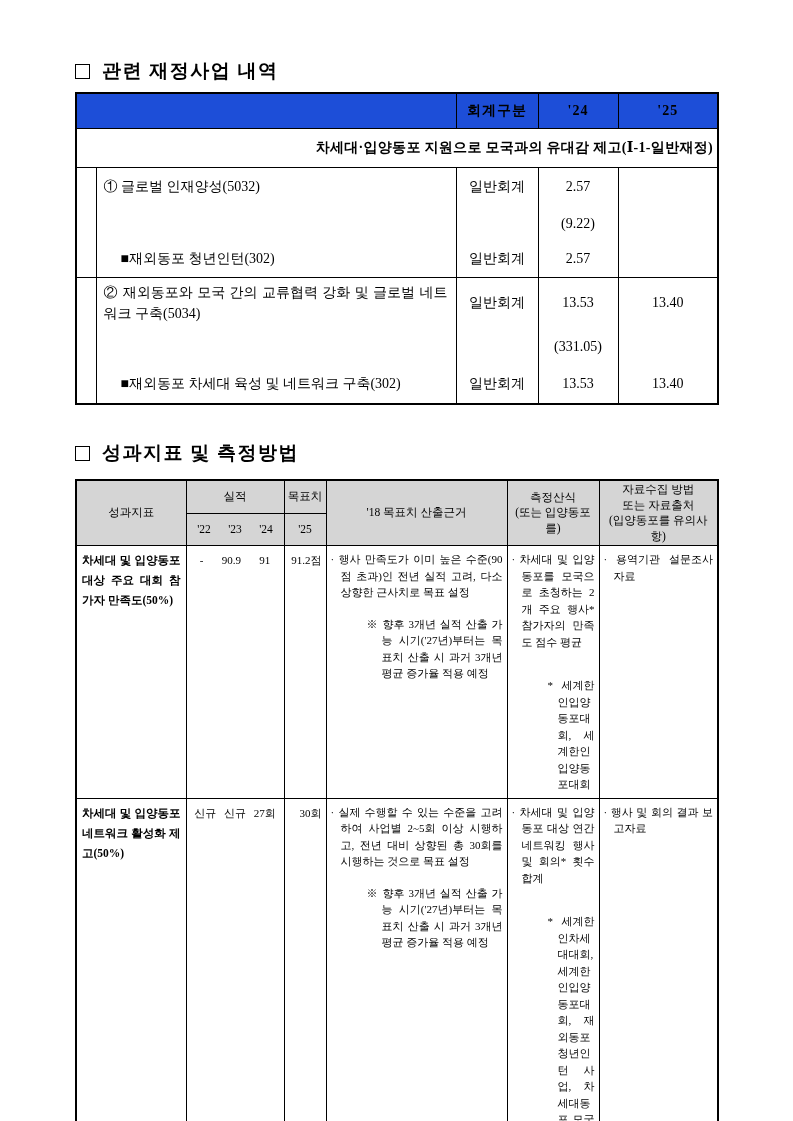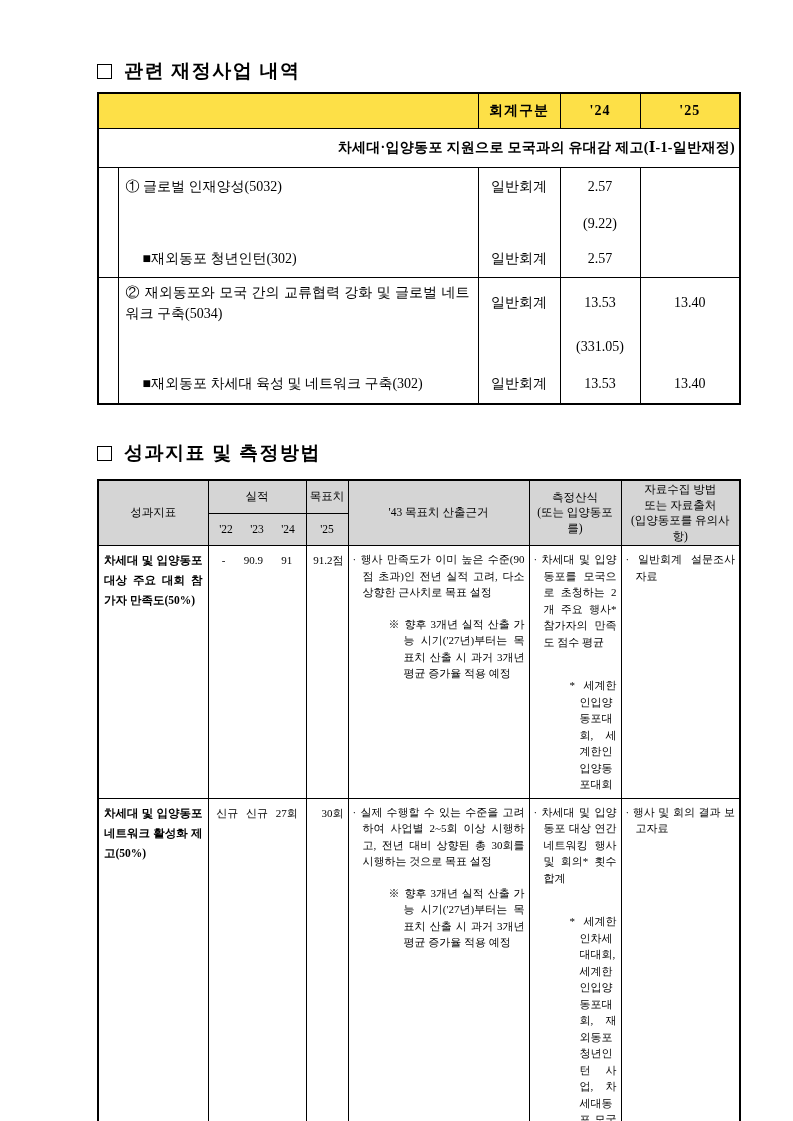--- a/index.html
+++ b/index.html
@@ -11,21 +11,21 @@
   }
   body {
     width: 793px;
     height: 1121px;
     overflow: hidden;
   }
   .page {
     box-sizing: border-box;
     width: 646px;
     height: 1121px;
-    padding: 58px 76px 0 97px;
+    padding: 58px 76px 0 75px;
   }
 
   
   .sec-title {
     display: flex;
     align-items: center;
     font-size: 19px;
     font-weight: bold;
     letter-spacing: 1.5px;
   }
@@ -51,21 +51,21 @@
     border-collapse: collapse;
     table-layout: fixed;
     width: 642px;
   }
   th, td {
     border: 1px solid #000;
     box-sizing: border-box;
     overflow: hidden;
   }
   .t1, .t2 { border: 2px solid #000; }
-  .hcell { background: #fde047; }
+  .hcell { background: #1d4ed8; }
 
   
   .t1 { margin-top: 8px; font-size: 14px; }
   .t1 .hrow th {
     height: 35px;
     font-weight: bold;
     text-align: center;
     letter-spacing: 1px;
     font-size: 14px;
   }
@@ -234,21 +234,21 @@
         <col style="width:42px">
         <col style="width:181px">
         <col style="width:92px">
         <col style="width:119px">
     </colgroup>
     <tbody>
       <tr class="h1">
         <th rowspan="2">성과지표</th>
         <th colspan="3">실적</th>
         <th>목표치</th>
-        <th rowspan="2">'43 목표치 산출근거</th>
+        <th rowspan="2">'18 목표치 산출근거</th>
         <th rowspan="2">
           <div>측정산식</div>
           <div>(또는 입양동포를)</div>
         </th>
         <th rowspan="2">
           <div>자료수집 방법</div>
           <div>또는 자료출처</div>
           <div>(입양동포를 유의사항)</div>
         </th>
       </tr>
@@ -275,21 +275,21 @@
         <td class="tgt">91.2점</td>
         <td>
           <p class="para">· 행사 만족도가 이미 높은 수준(90점 초과)인 전년 실적 고려, 다소 상향한 근사치로 목표 설정</p>
           <p class="para note">※ 향후 3개년 실적 산출 가능 시기('27년)부터는 목표치 산출 시 과거 3개년 평균 증가율 적용 예정</p>
         </td>
         <td>
           <p class="para">· 차세대 및 입양동포를 모국으로 초청하는 2개 주요 행사* 참가자의 만족도 점수 평균</p>
           <p class="para biggap">* 세계한인입양동포대회, 세계한인입양동포대회</p>
         </td>
         <td>
-          <p class="para">· 일반회계 설문조사 자료</p>
+          <p class="para">· 용역기관 설문조사 자료</p>
         </td>
       </tr>
 
       <tr class="row2">
         <td class="ind">차세대 및 입양동포 네트워크 활성화 제고(50%)</td>
         <td colspan="3" class="res">
           <div class="yrow">
             <span>신규</span>
             <span>신규</span>
             <span>27회</span>

